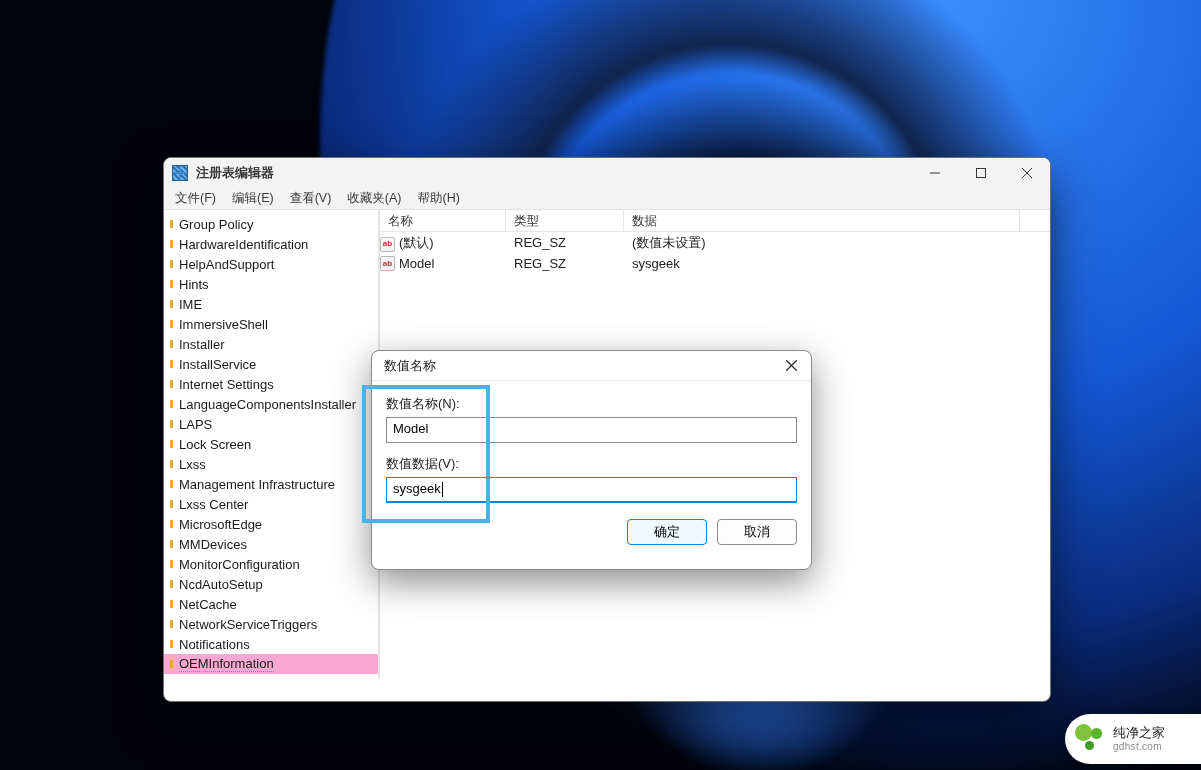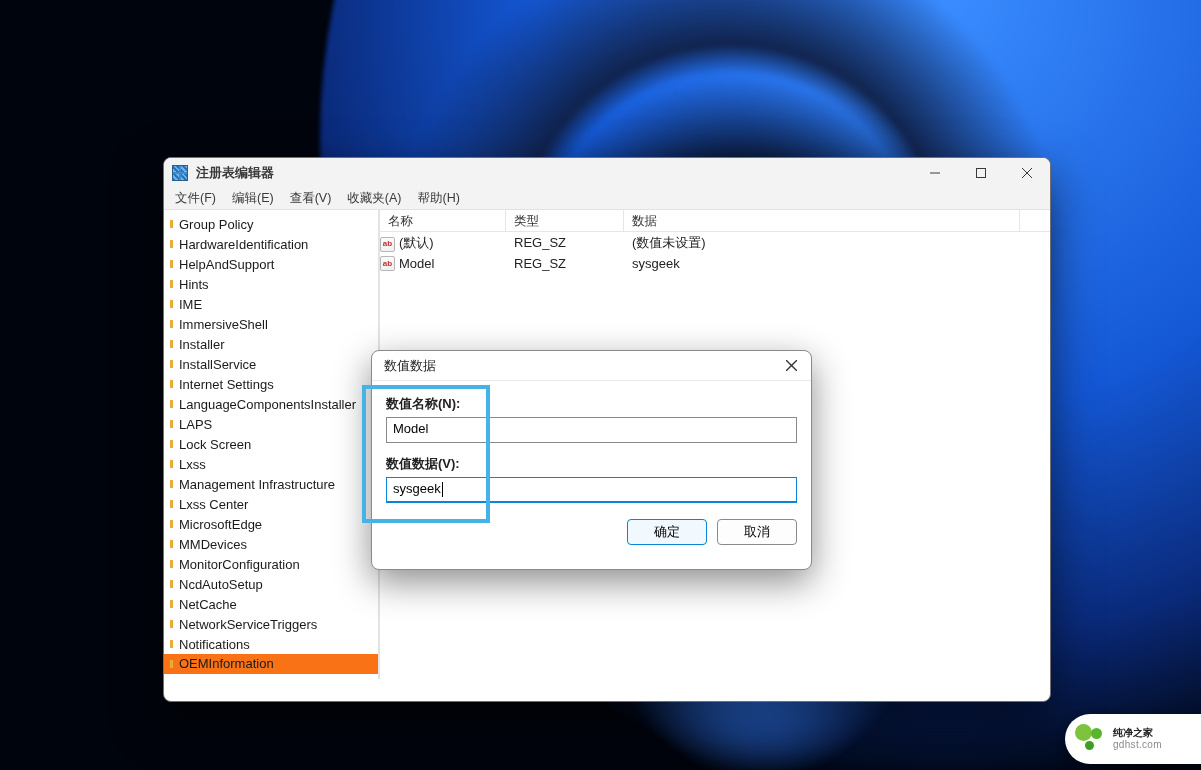--- a/index.html
+++ b/index.html
@@ -114,21 +114,21 @@
     padding-left: 6px;
     white-space: nowrap;
     color: #1a1a1a;
   }
   .tree-item .tick {
     width: 3px; height: 8px;
     background: #e7ad36;
     margin-right: 6px;
   }
   .tree-item.selected {
-    background: #f97316;
+    background: #f9a8d4;
   }
   .tree-item.selected .lbl { border-bottom: 1px dotted #6a8fc0; }
 
   .values {
     flex: 1;
     position: relative;
   }
   .cols {
     display: flex;
     height: 22px;
@@ -187,21 +187,21 @@
   .dlg-close {
     width: 24px; height: 24px;
     display: flex; align-items: center; justify-content: center;
     color: #333;
   }
   .dlg-close svg { width: 11px; height: 11px; }
   .dlg-body {
     padding: 10px 14px 4px 14px;
     position: relative;
   }
-  .fieldlbl { font-size: 13px; color: #222; margin: 4px 0 4px 0; font-weight: bold; }
+  .fieldlbl { font-size: 13px; color: #222; margin: 4px 0 4px 0; }
   .tbox {
     width: 100%;
     height: 26px;
     border: 1px solid #8a8a8a;
     padding: 3px 6px;
     font-size: 13px;
     font-family: inherit;
     background: #fff;
   }
   .tbox.focused {
@@ -253,21 +253,21 @@
     gap: 8px;
   }
   .badge-logo {
     position: relative; width: 30px; height: 30px;
   }
   .dot { position: absolute; border-radius: 50%; }
   .d1 { width: 17px; height: 17px; left: 0; top: 0; background: #7fc23c; }
   .d2 { width: 11px; height: 11px; left: 16px; top: 4px; background: #59b52e; }
   .d3 { width: 9px; height: 9px; left: 10px; top: 17px; background: #3e9e22; }
   .badge-text { display:flex; flex-direction:column; line-height:1.2; }
-  .badge-text .l1 { font-size: 10px; font-weight: 700; color: #222; }
+  .badge-text .l1 { font-size: 13px; font-weight: 400; color: #222; }
   .badge-text .l2 { font-size: 10px; color: #8a8a8a; letter-spacing: .3px; }
 </style>
 </head>
 <body>
 
 <div class="desktop">
   <div class="swirl s1"></div>
   <div class="swirl s2"></div>
   <div class="swirl s3"></div>
   <div class="swirl s4"></div>
@@ -430,21 +430,21 @@
               <div class="c-type">REG_SZ</div>
               <div class="c-data">sysgeek</div>
             </div>
           </div>
       </div>
     </div>
   </div>
 
   <div class="dialog">
     <div class="dlg-title">
-      <span>数值数据</span>
+      <span>数值名称</span>
       <div class="dlg-close">
         <svg viewBox="0 0 10 10">
             <line x1="0" y1="0" x2="10" y2="10" stroke="currentColor" stroke-width="1.2"></line>
             <line x1="10" y1="0" x2="0" y2="10" stroke="currentColor" stroke-width="1.2"></line>
           </svg>
       </div>
     </div>
     <div class="dlg-body">
       <div class="fieldlbl">数值名称(N):</div>
       <div class="tbox"><span>Model</span></div>

